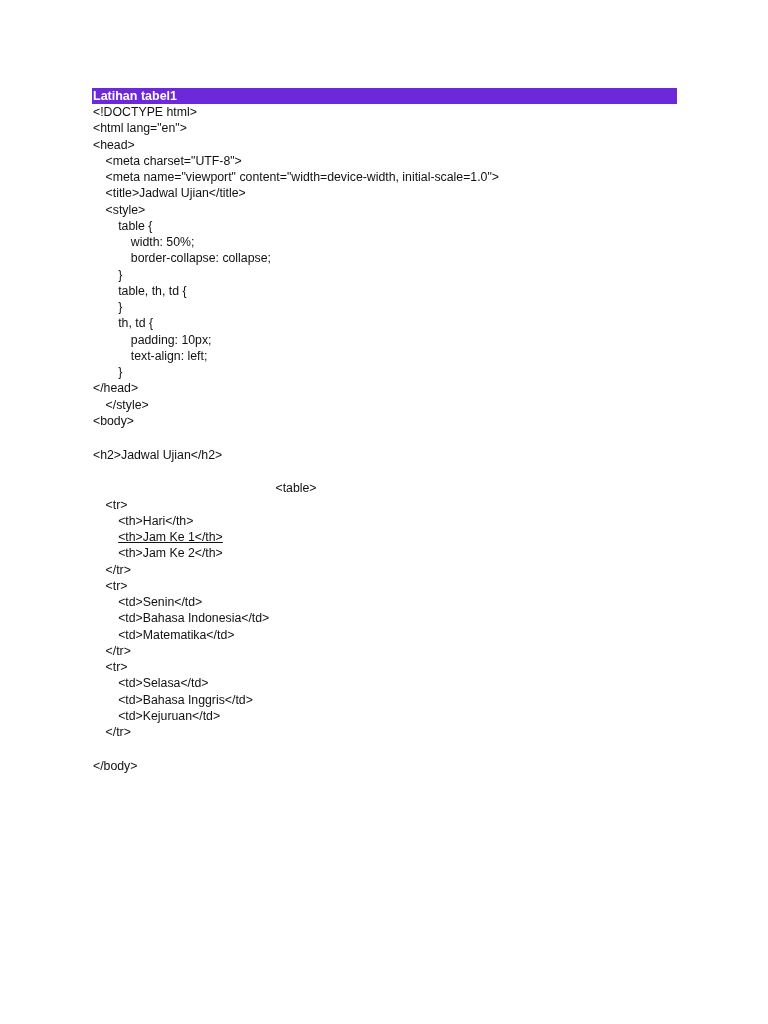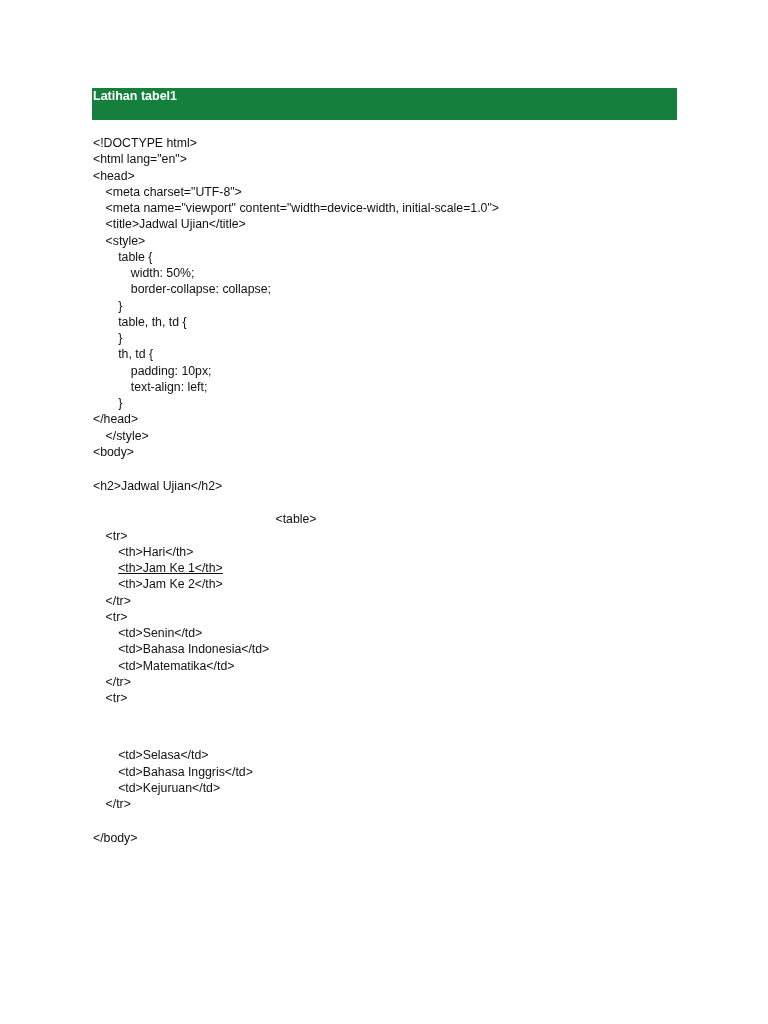--- a/index.html
+++ b/index.html
@@ -1,21 +1,21 @@
 <!DOCTYPE html>
 <html><head>
   <meta charset="utf-8">
   <style>
     html, body { margin: 0; padding: 0; background: #ffffff; }
     body { width: 768px; height: 1024px; position: relative; overflow: hidden;
            font-family: "Liberation Sans", "DejaVu Sans", sans-serif; color: #111111; }
-    .header-bar { position: absolute; left: 92px; top: 88px; width: 585px; height: 32px;
-                  background: #15803d; color: #ffffff; font-size: 12.5px; font-weight: bold;
+    .header-bar { position: absolute; left: 92px; top: 88px; width: 585px; height: 16px;
+                  background: #6d28d9; color: #ffffff; font-size: 12.5px; font-weight: bold;
                   line-height: 16px; padding-left: 1px; box-sizing: border-box; white-space: nowrap; }
-    .code { position: absolute; left: 93px; top: 135px; }
+    .code { position: absolute; left: 93px; top: 104px; }
     .line { font-size: 12.3px; line-height: 16.25px; height: 16.25px; white-space: pre; }
     .blank { height: 17.5px; }
   </style>
 </head>
 <body>
 
 <div class="header-bar">
   <span>Latihan tabel1</span>
 </div>
 
@@ -48,19 +48,19 @@
     <div class="line" style="padding-left: 25.2px;">&lt;th&gt;Hari&lt;/th&gt;</div>
     <div class="line" style="padding-left: 25.2px; text-decoration: underline;">&lt;th&gt;Jam Ke 1&lt;/th&gt;</div>
     <div class="line" style="padding-left: 25.2px;">&lt;th&gt;Jam Ke 2&lt;/th&gt;</div>
     <div class="line" style="padding-left: 12.6px;">&lt;/tr&gt;</div>
     <div class="line" style="padding-left: 12.6px;">&lt;tr&gt;</div>
     <div class="line" style="padding-left: 25.2px;">&lt;td&gt;Senin&lt;/td&gt;</div>
     <div class="line" style="padding-left: 25.2px;">&lt;td&gt;Bahasa Indonesia&lt;/td&gt;</div>
     <div class="line" style="padding-left: 25.2px;">&lt;td&gt;Matematika&lt;/td&gt;</div>
     <div class="line" style="padding-left: 12.6px;">&lt;/tr&gt;</div>
     <div class="line" style="padding-left: 12.6px;">&lt;tr&gt;</div>
-    <div class="line" style="padding-left: 25.2px; margin-top: 41px;">&lt;td&gt;Selasa&lt;/td&gt;</div>
+    <div class="line" style="padding-left: 25.2px;">&lt;td&gt;Selasa&lt;/td&gt;</div>
     <div class="line" style="padding-left: 25.2px;">&lt;td&gt;Bahasa Inggris&lt;/td&gt;</div>
     <div class="line" style="padding-left: 25.2px;">&lt;td&gt;Kejuruan&lt;/td&gt;</div>
     <div class="line" style="padding-left: 12.6px;">&lt;/tr&gt;</div>
     <div class="line blank" style="padding-left: 0px;"></div>
     <div class="line" style="padding-left: 0px;">&lt;/body&gt;</div>
   </div>
 
 </body></html>

